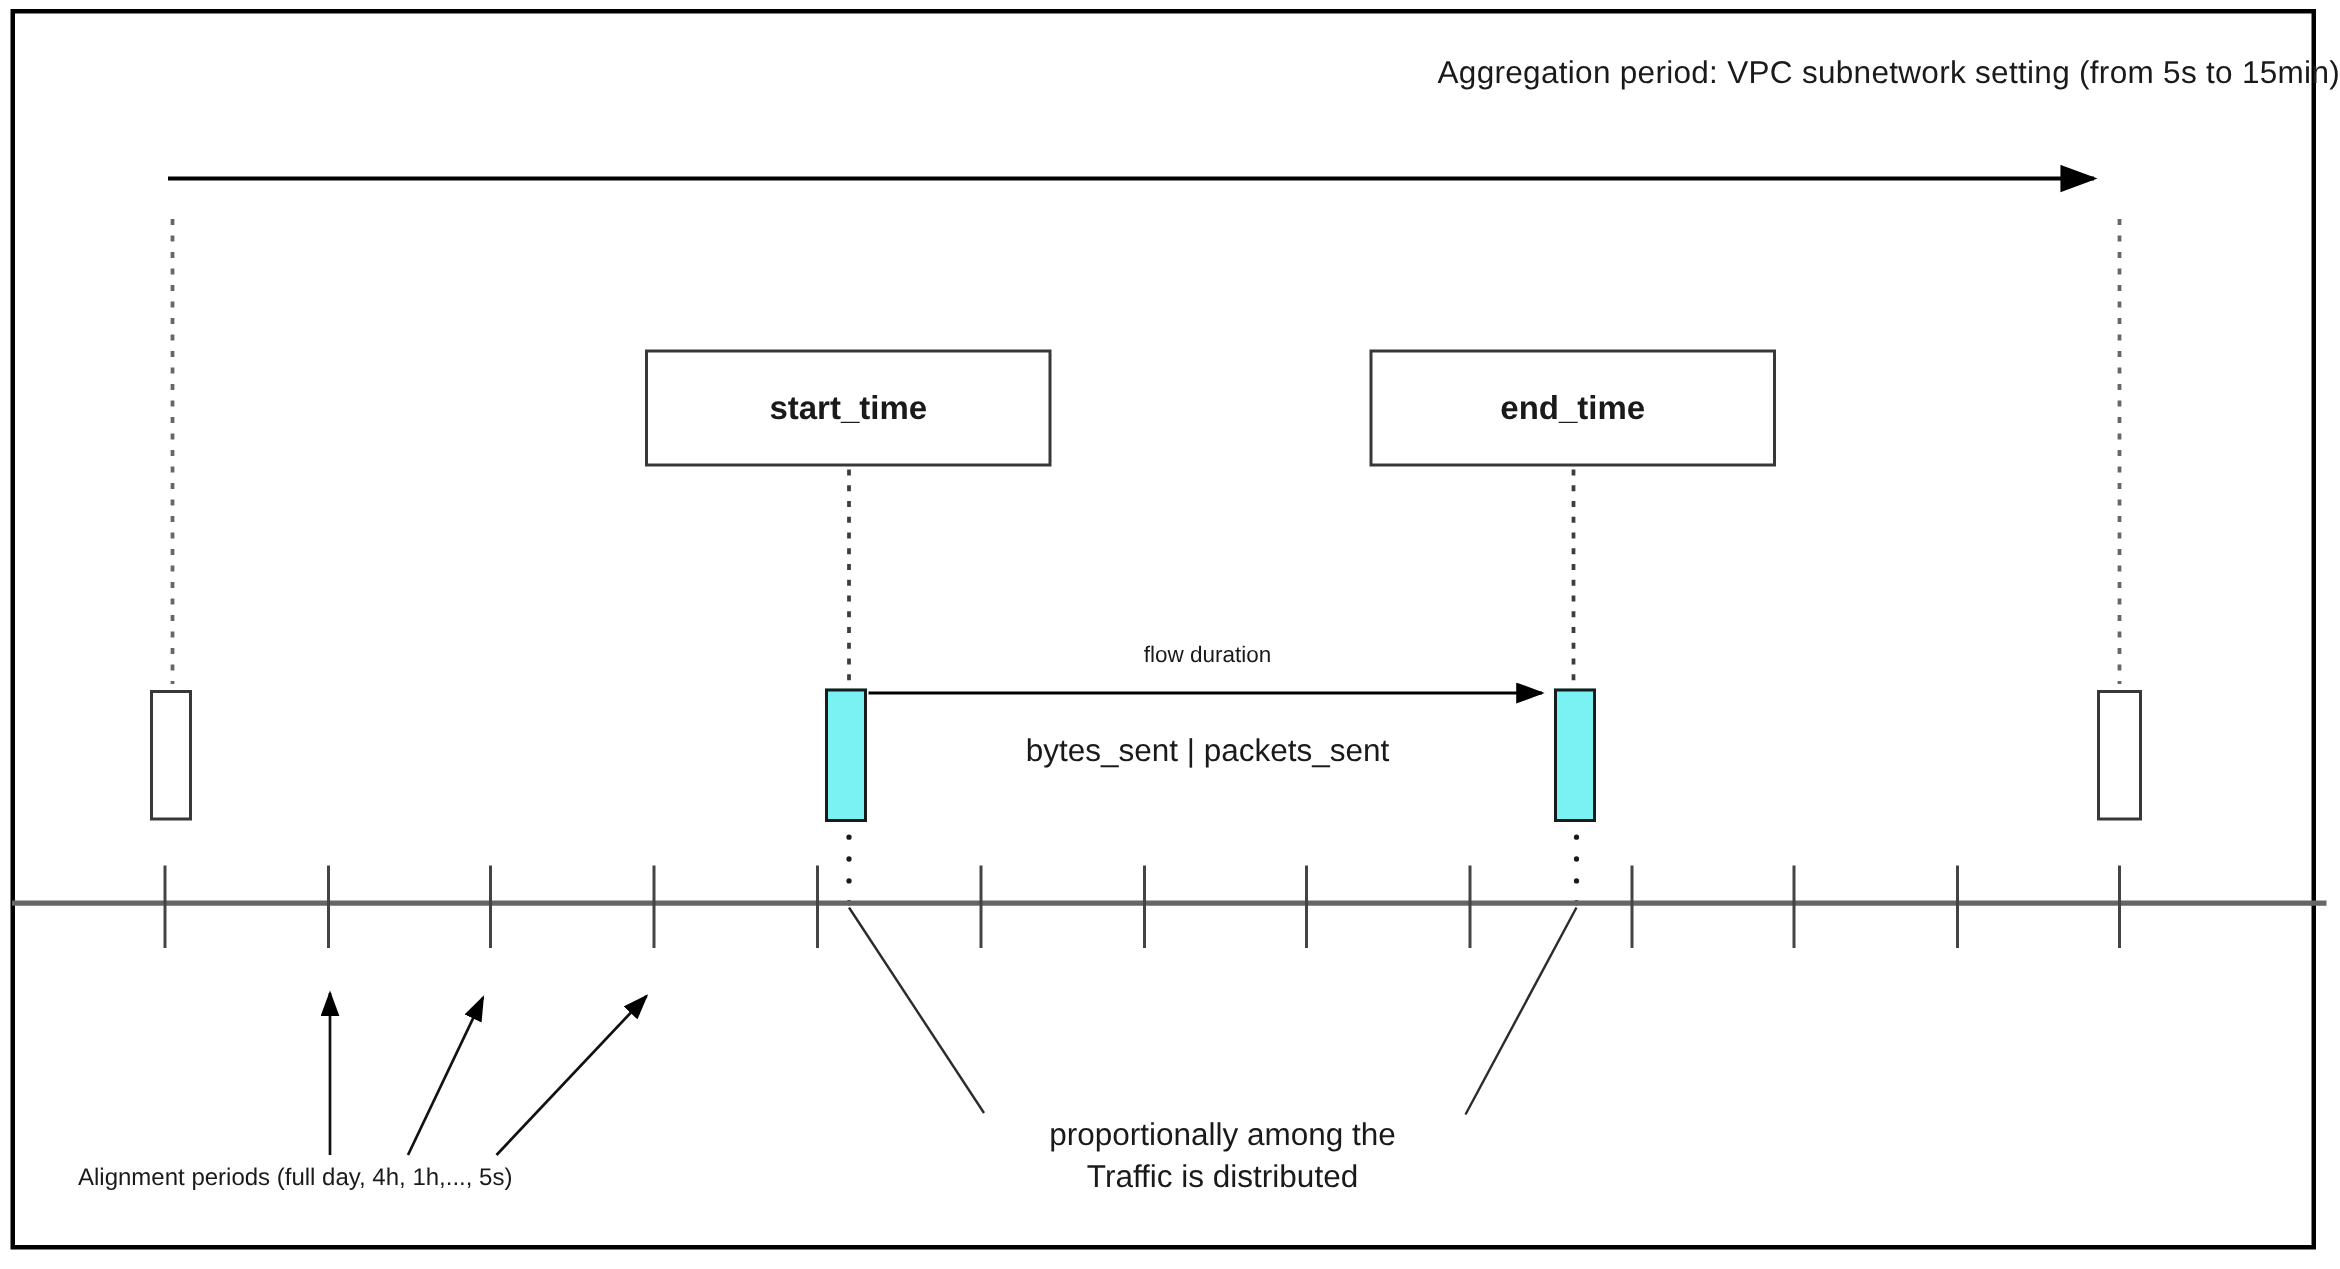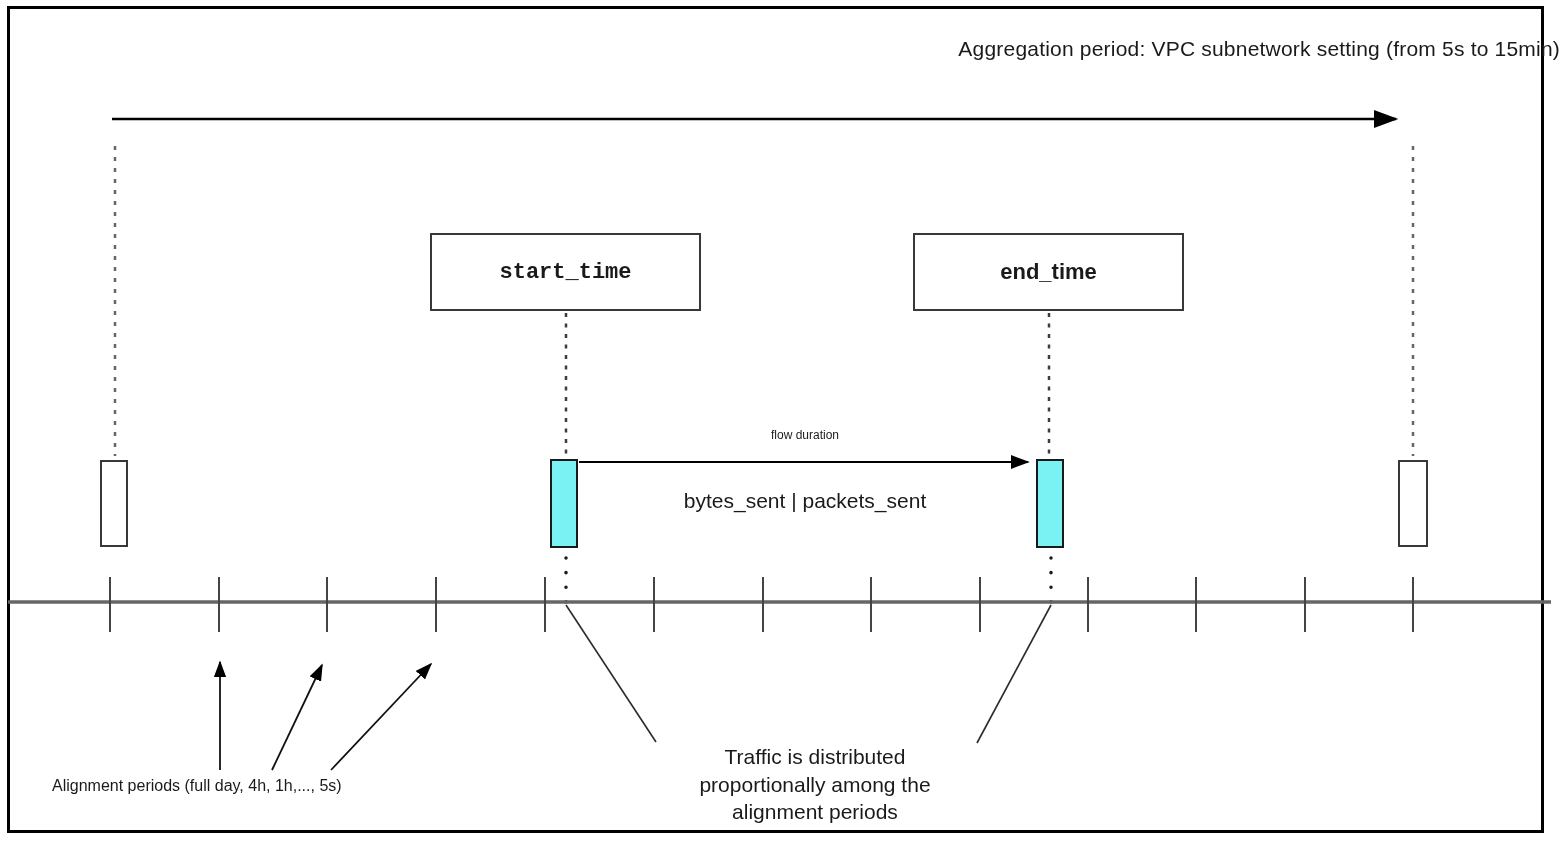--- a/index.html
+++ b/index.html
@@ -16,37 +16,37 @@
   .title{
     position:absolute;top:37px;left:0;width:1560px;text-align:right;
     font-size:21px;letter-spacing:0.2px;
   }
   .time-box{
     position:absolute;top:233px;width:271px;height:78px;box-sizing:border-box;
     background:#fff;border:2.5px solid var(--box-border,#383838);
     display:flex;align-items:center;justify-content:center;
     font-weight:bold;font-size:22px;
   }
-  .box-start{left:430px;font-family:Liberation Mono, monospace;}
+  .box-start{left:430px;}
   .box-end{left:913px;}
   .edge-rect{
     position:absolute;top:460px;width:28px;height:87px;box-sizing:border-box;
     background:#fff;border:2.5px solid var(--box-border,#383838);
   }
   .edge-left{left:100px;}
   .edge-right{left:1398px;width:30px;}
   .cyan-rect{
     position:absolute;top:459px;width:28px;height:89px;box-sizing:border-box;
     background:var(--cyan-fill,#7af2f4);border:2px solid #1a1a1a;
   }
   .cyan-start{left:550px;}
   .cyan-end{left:1036px;}
   .flow-duration{
     position:absolute;left:655px;top:428px;width:300px;text-align:center;
-    font-size:12px;
+    font-size:15px;
   }
   .flow-metrics{
     position:absolute;left:605px;top:489px;width:400px;text-align:center;
     font-size:21px;font-weight:normal;
   }
   .alignment-label{
     position:absolute;left:52px;top:777px;font-size:16px;
   }
   .traffic-note{
     position:absolute;left:665px;top:743px;width:300px;text-align:center;
@@ -127,16 +127,15 @@
 <div class="edge-rect edge-right"></div>
 <div class="cyan-rect cyan-start"></div>
 <div class="cyan-rect cyan-end"></div>
 
 <div class="flow-duration">flow duration</div>
 <div class="flow-metrics">bytes_sent | packets_sent</div>
 
 <div class="alignment-label">Alignment periods (full day, 4h, 1h,..., 5s)</div>
 
 <div class="traffic-note">
+  <div>proportionally among the</div>
   <div>Traffic is distributed</div>
-  <div>proportionally among the</div>
-  <div>alignment periods</div>
 </div>
 
 </body></html>

